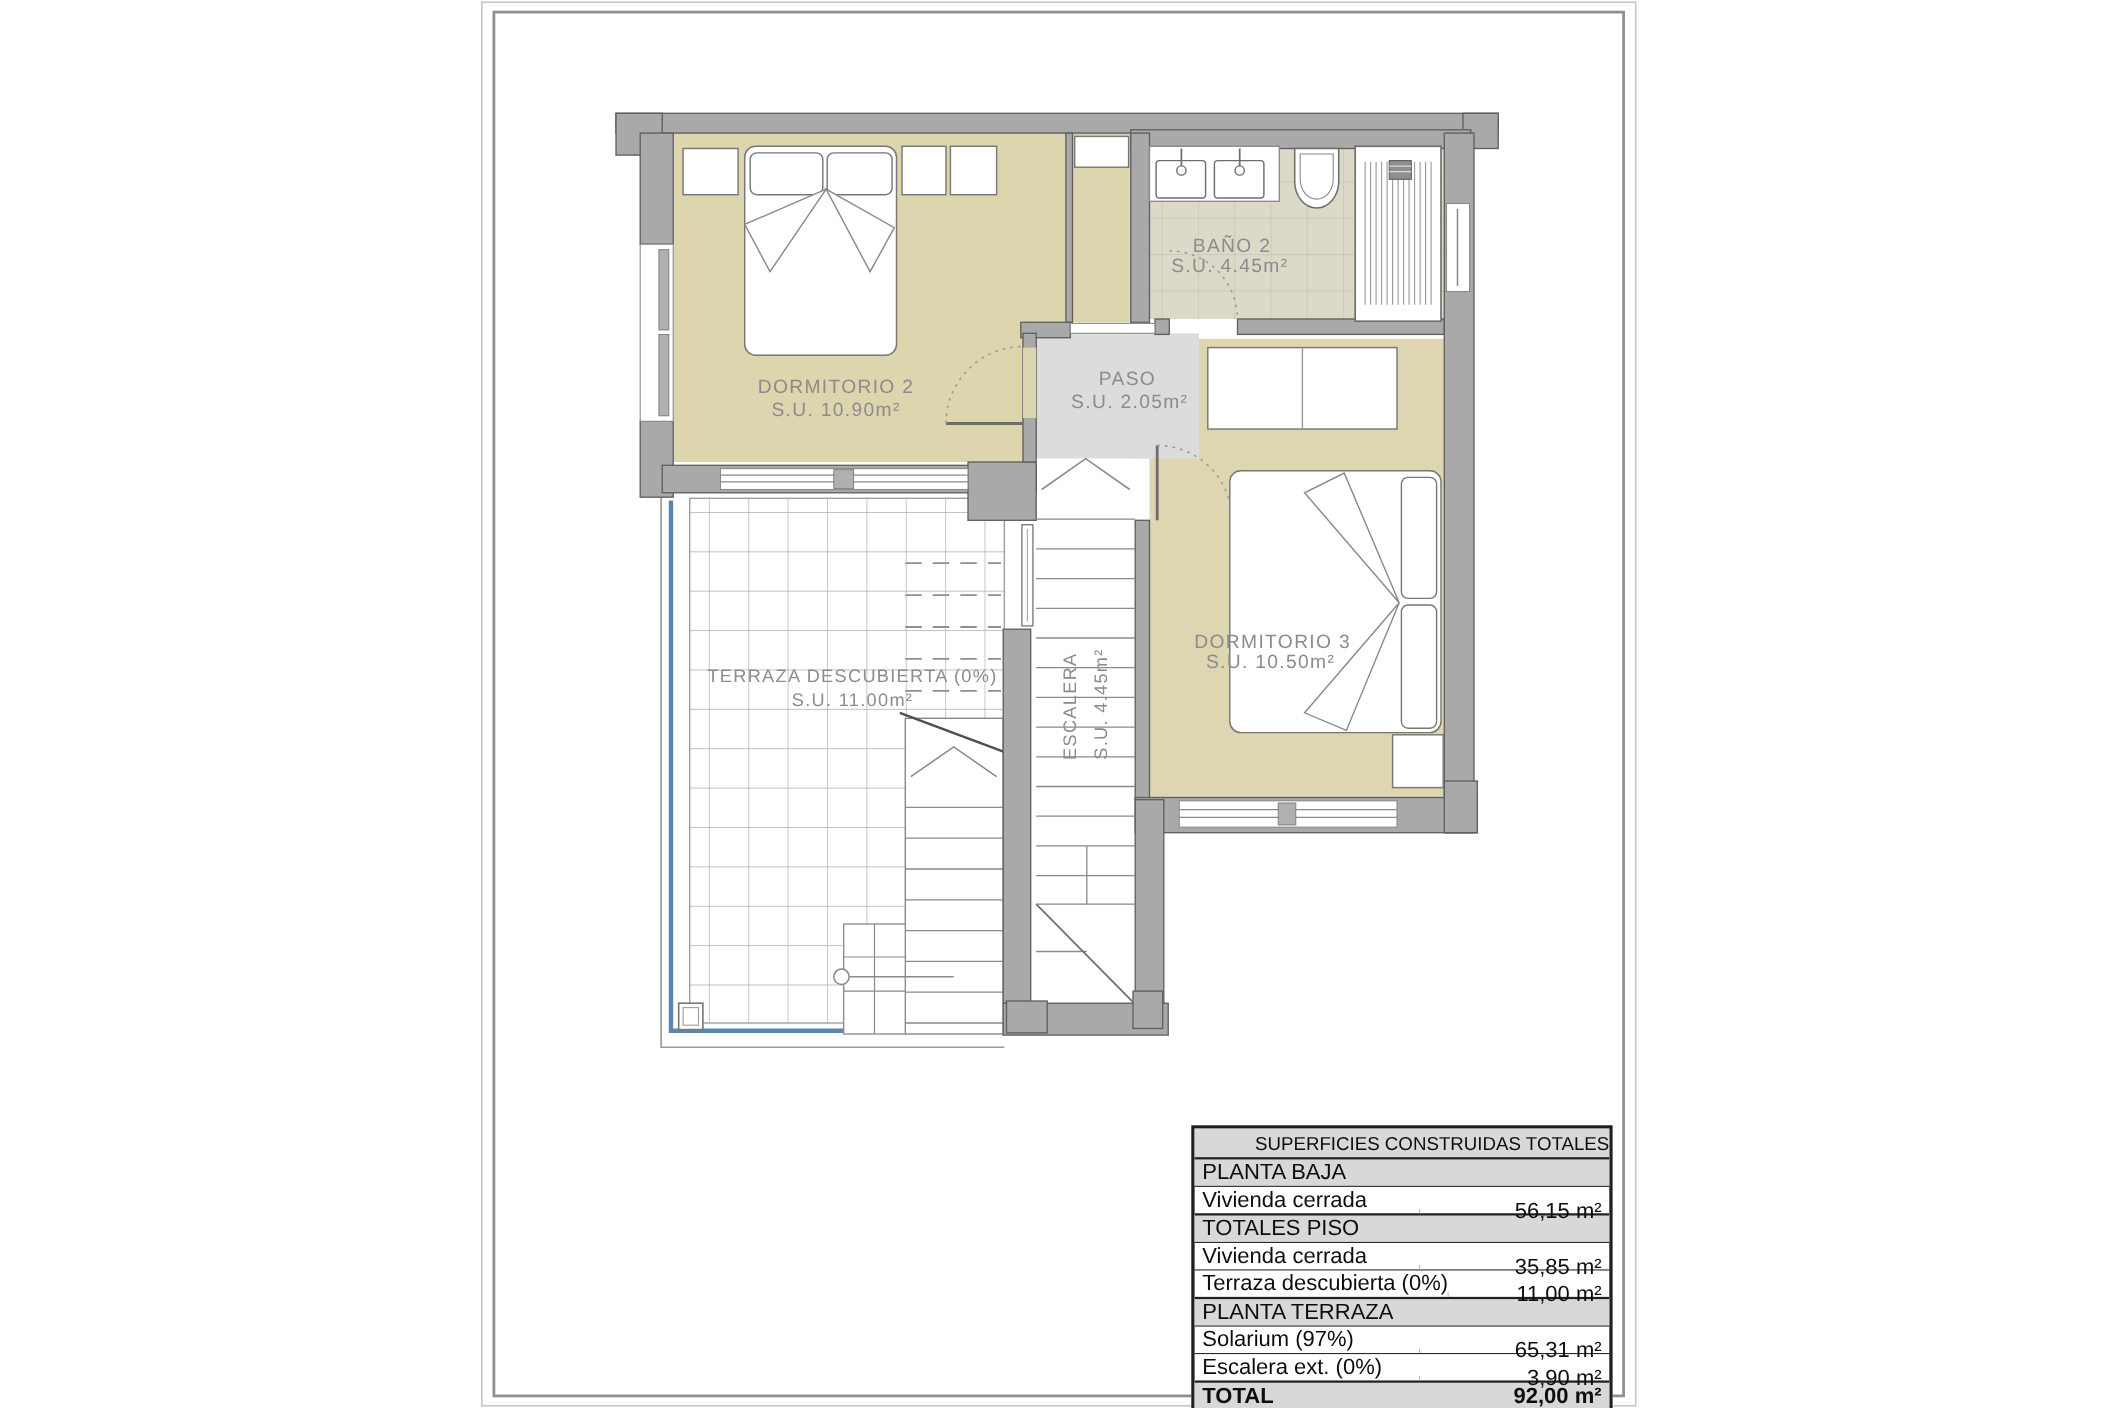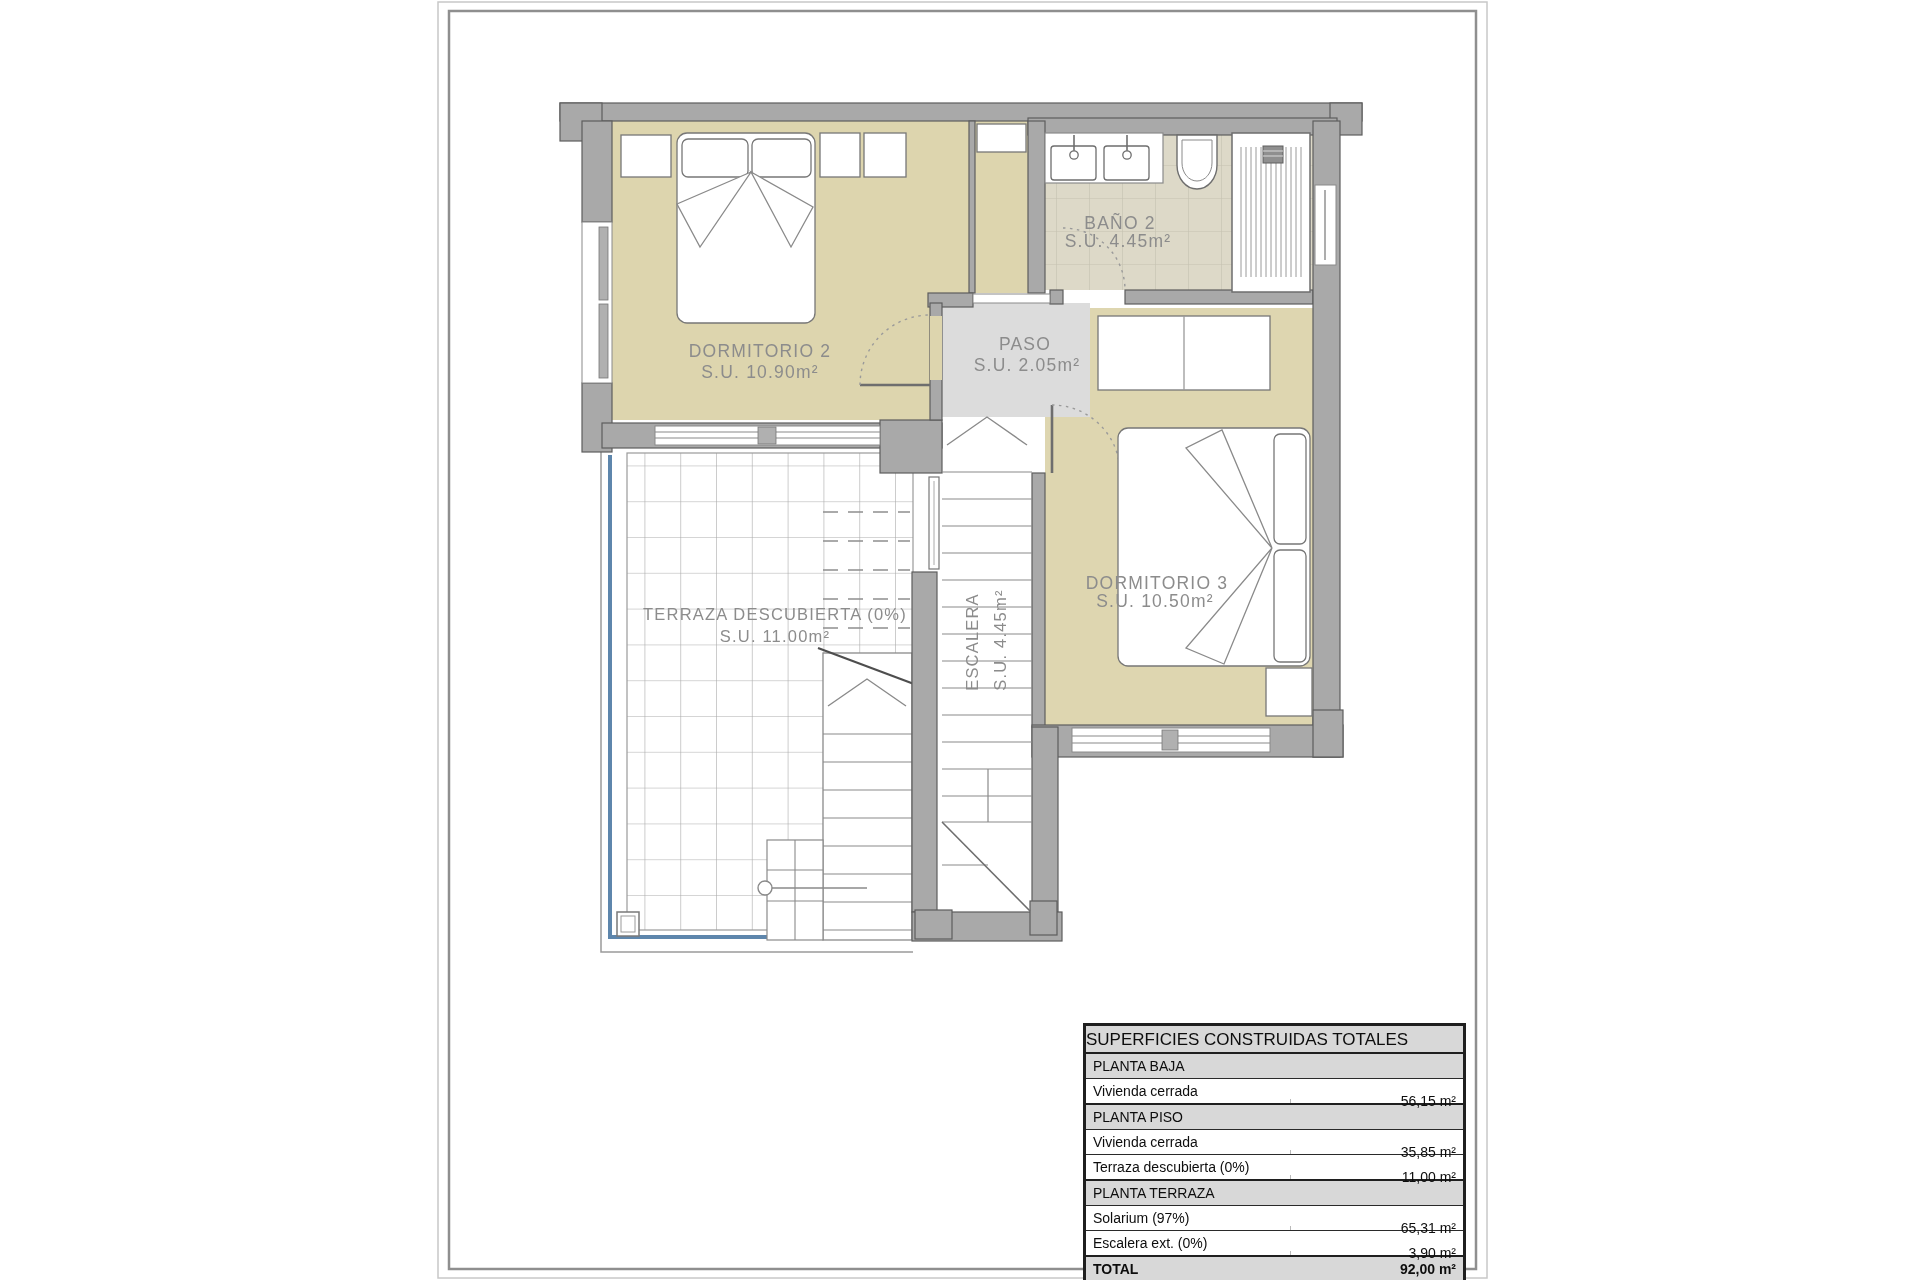--- a/index.html
+++ b/index.html
@@ -6,22 +6,22 @@
   .stage{position:relative;width:1920px;height:1280px;background:#ffffff;overflow:hidden;
          font-family:"Liberation Sans", sans-serif;}
   .plan-svg{position:absolute;left:0;top:0;}
   .room-label{fill:#8C8C8C;font-size:17.5px;letter-spacing:1.2px;text-anchor:middle;
               font-family:"Liberation Sans", sans-serif;}
   .room-label.small{font-size:16.5px;}
   
   .areas-table{position:absolute;left:1083px;top:1023px;width:383px;background:#ffffff;
                border:3px solid #1f1f1f;box-sizing:border-box;color:#0d0d0d;}
   .t-row{display:flex;align-items:center;height:24px;border-top:1.6px solid #2a2a2a;
-         font-size:14px;line-height:1;}
-  .t-row.header{height:26px;justify-content:flex-start;background:#D8D8D8;border-top:none;
+         font-size:20px;line-height:1;}
+  .t-row.header{height:26px;justify-content:flex-end;background:#D8D8D8;border-top:none;
                 font-size:17px;}
   .t-row.section{background:#D8D8D8;border-top:2.4px solid #1f1f1f;}
   .t-row.total{background:#D8D8D8;border-top:2.4px solid #1f1f1f;font-weight:bold;}
   .t-row .lbl{flex:1;padding-left:7px;white-space:nowrap;}
   .t-row .val{width:165px;text-align:right;padding-right:7px;align-self:stretch;
               display:flex;align-items:center;justify-content:flex-end;}
   .t-row.data .val{border-left:1px solid #b9b9b9;margin-top:20px;}
 </style>
 </head>
 <body>
@@ -272,21 +272,21 @@
   </div>
   <div class="t-body">
         <div class="t-row section">
           <span class="lbl">PLANTA BAJA</span>
         </div>
         <div class="t-row data">
           <span class="lbl">Vivienda cerrada</span>
           <span class="val">56,15 m²</span>
         </div>
         <div class="t-row section">
-          <span class="lbl">PLANTA PISO</span>
+          <span class="lbl">TOTALES PISO</span>
         </div>
         <div class="t-row data">
           <span class="lbl">Vivienda cerrada</span>
           <span class="val">35,85 m²</span>
         </div>
         <div class="t-row data">
           <span class="lbl">Terraza descubierta (0%)</span>
           <span class="val">11,00 m²</span>
         </div>
         <div class="t-row section">

